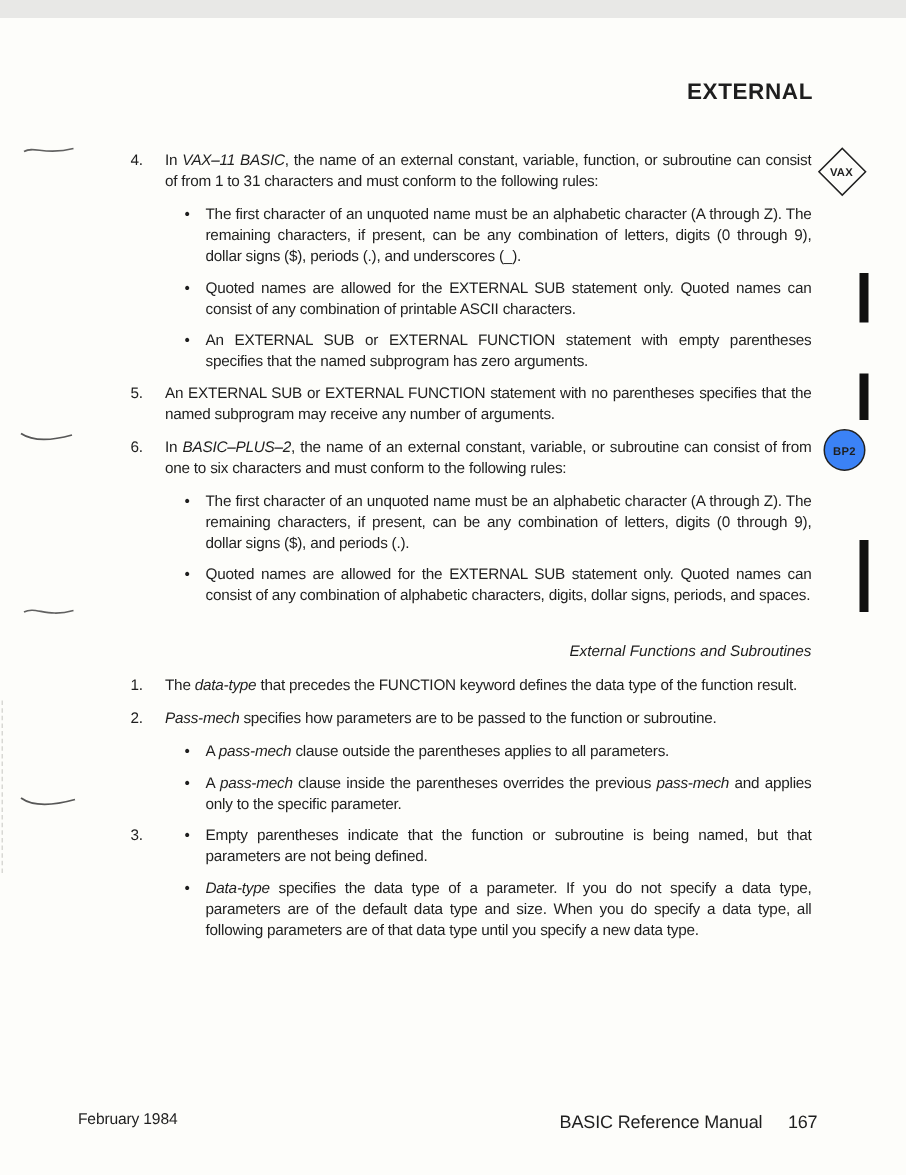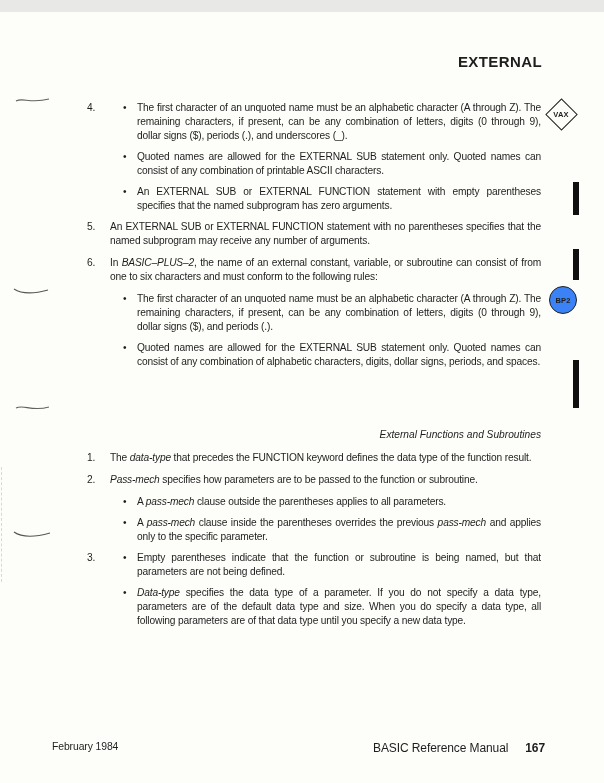--- a/index.html
+++ b/index.html
@@ -70,21 +70,21 @@
     position:absolute; left:1px; top:455px; height:115px; width:0;
     border-left:1px dashed #c9c9c4; opacity:.7;
   }
 
   
   .footer-date { position:absolute; left:52px; top:729px; font-size:10.4px; letter-spacing:-0.1px; }
   .footer-right {
     position:absolute; right:59px; top:729px; font-size:12px; letter-spacing:-0.1px;
     display:flex; gap:17px;
   }
-  .pagenum { font-weight:bold;text-align:center; }
+  .pagenum { font-weight:normal;text-align:center; }
 </style>
 </head>
 <body>
 
 <div class="page">
 
   <div class="header-title">EXTERNAL</div>
 
   <svg class="pen-mark pm1" width="38" height="14" viewBox="0 0 38 14">
       <path d="M2,7 C9,3 16,10 35,5" stroke="#3a3a3a" stroke-width="1.1" fill="none" opacity="0.8"></path>
@@ -112,20 +112,21 @@
   <div class="change-bar cb2"></div>
   <div class="change-bar cb3"></div>
 
   <div class="content">
 
     <div class="rules-block">
 
       <div class="num-item">
         <span class="num">4.</span>
         <div class="item-body">
+          <p class="para"><span>In </span><i>VAX–11 BASIC</i><span>, the name of an external constant, variable, function, or subroutine can consist of from 1 to 31 characters and must conform to the following rules:</span></p>
           <div class="bullet-row">
             <span class="bullet-marker">•</span>
             <p class="para"><span>The first character of an unquoted name must be an alphabetic character (A through Z). The remaining characters, if present, can be any combination of letters, digits (0 through 9), dollar signs ($), periods (.), and underscores (_).</span></p>
           </div>
           <div class="bullet-row">
             <span class="bullet-marker">•</span>
             <p class="para"><span>Quoted names are allowed for the EXTERNAL SUB statement only. Quoted names can consist of any combination of printable ASCII characters.</span></p>
           </div>
           <div class="bullet-row">
             <span class="bullet-marker">•</span>

